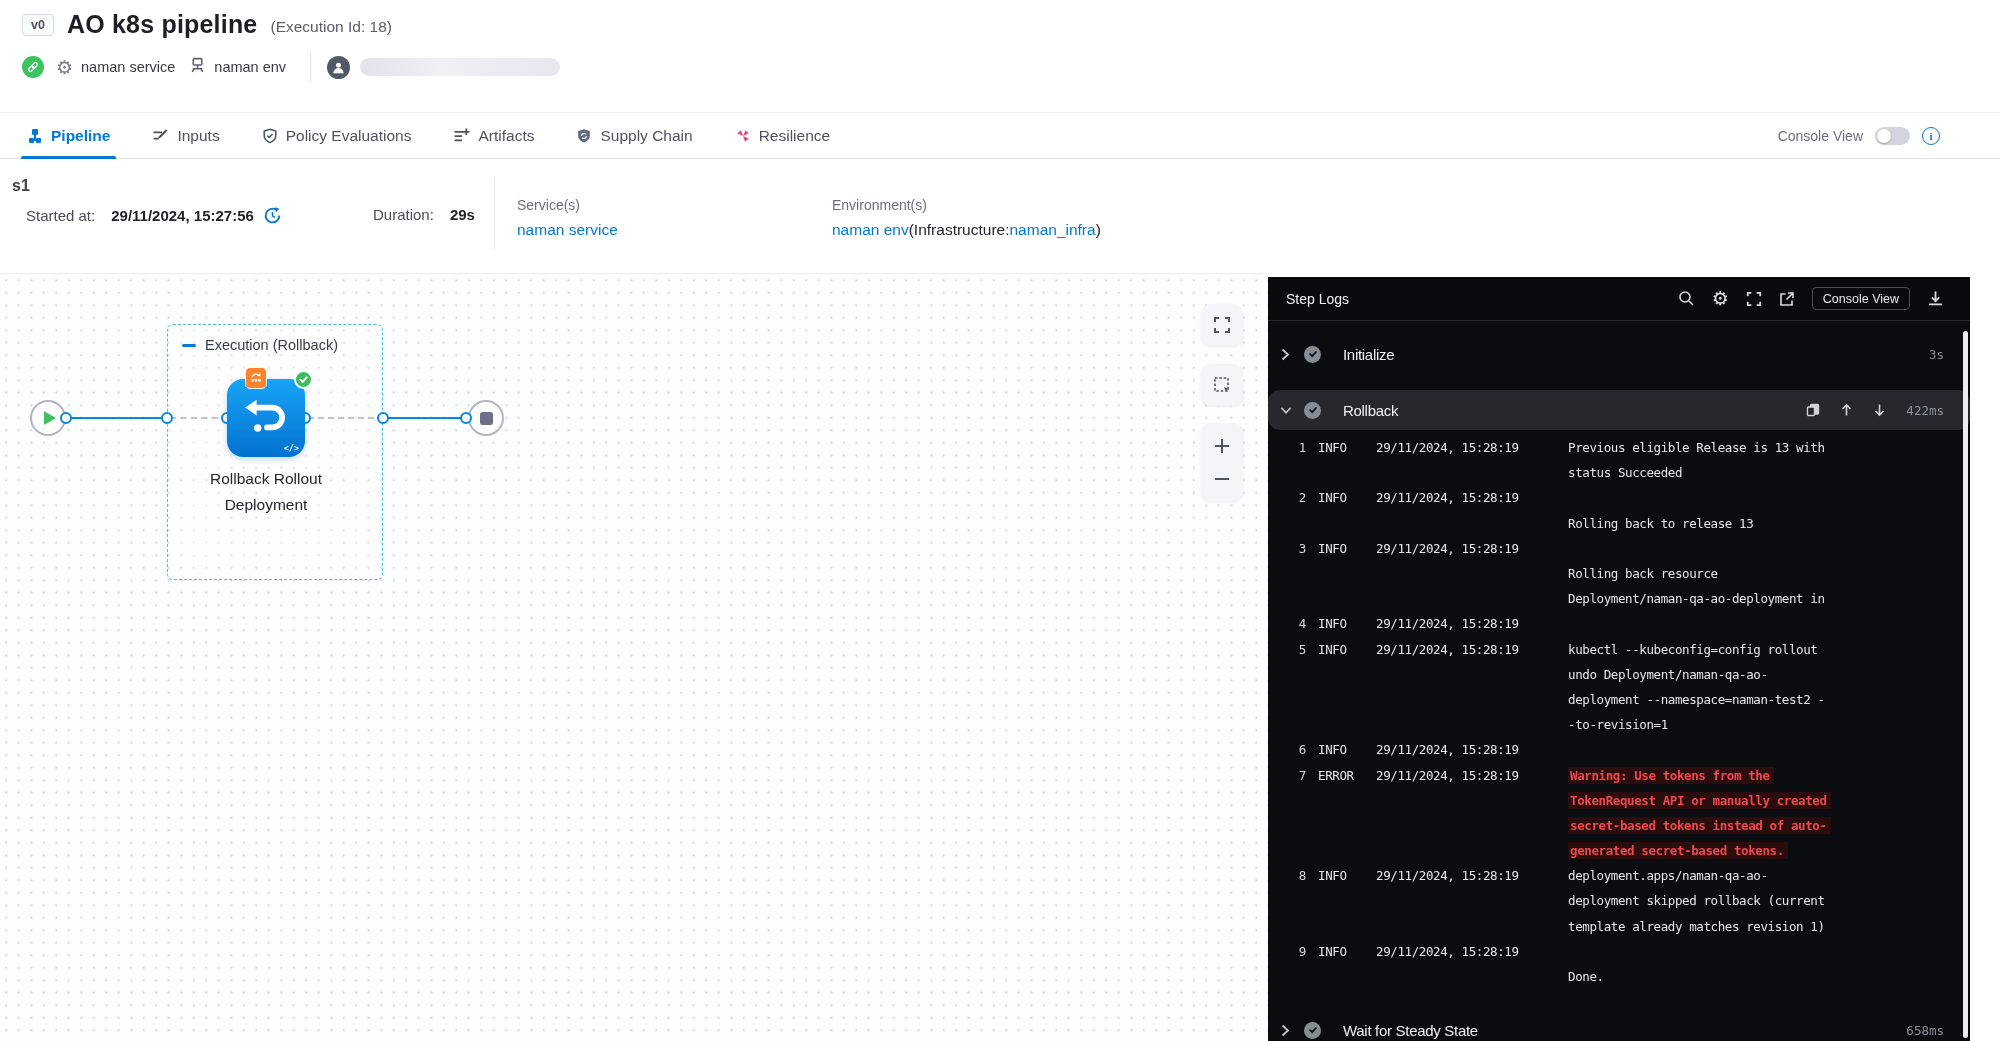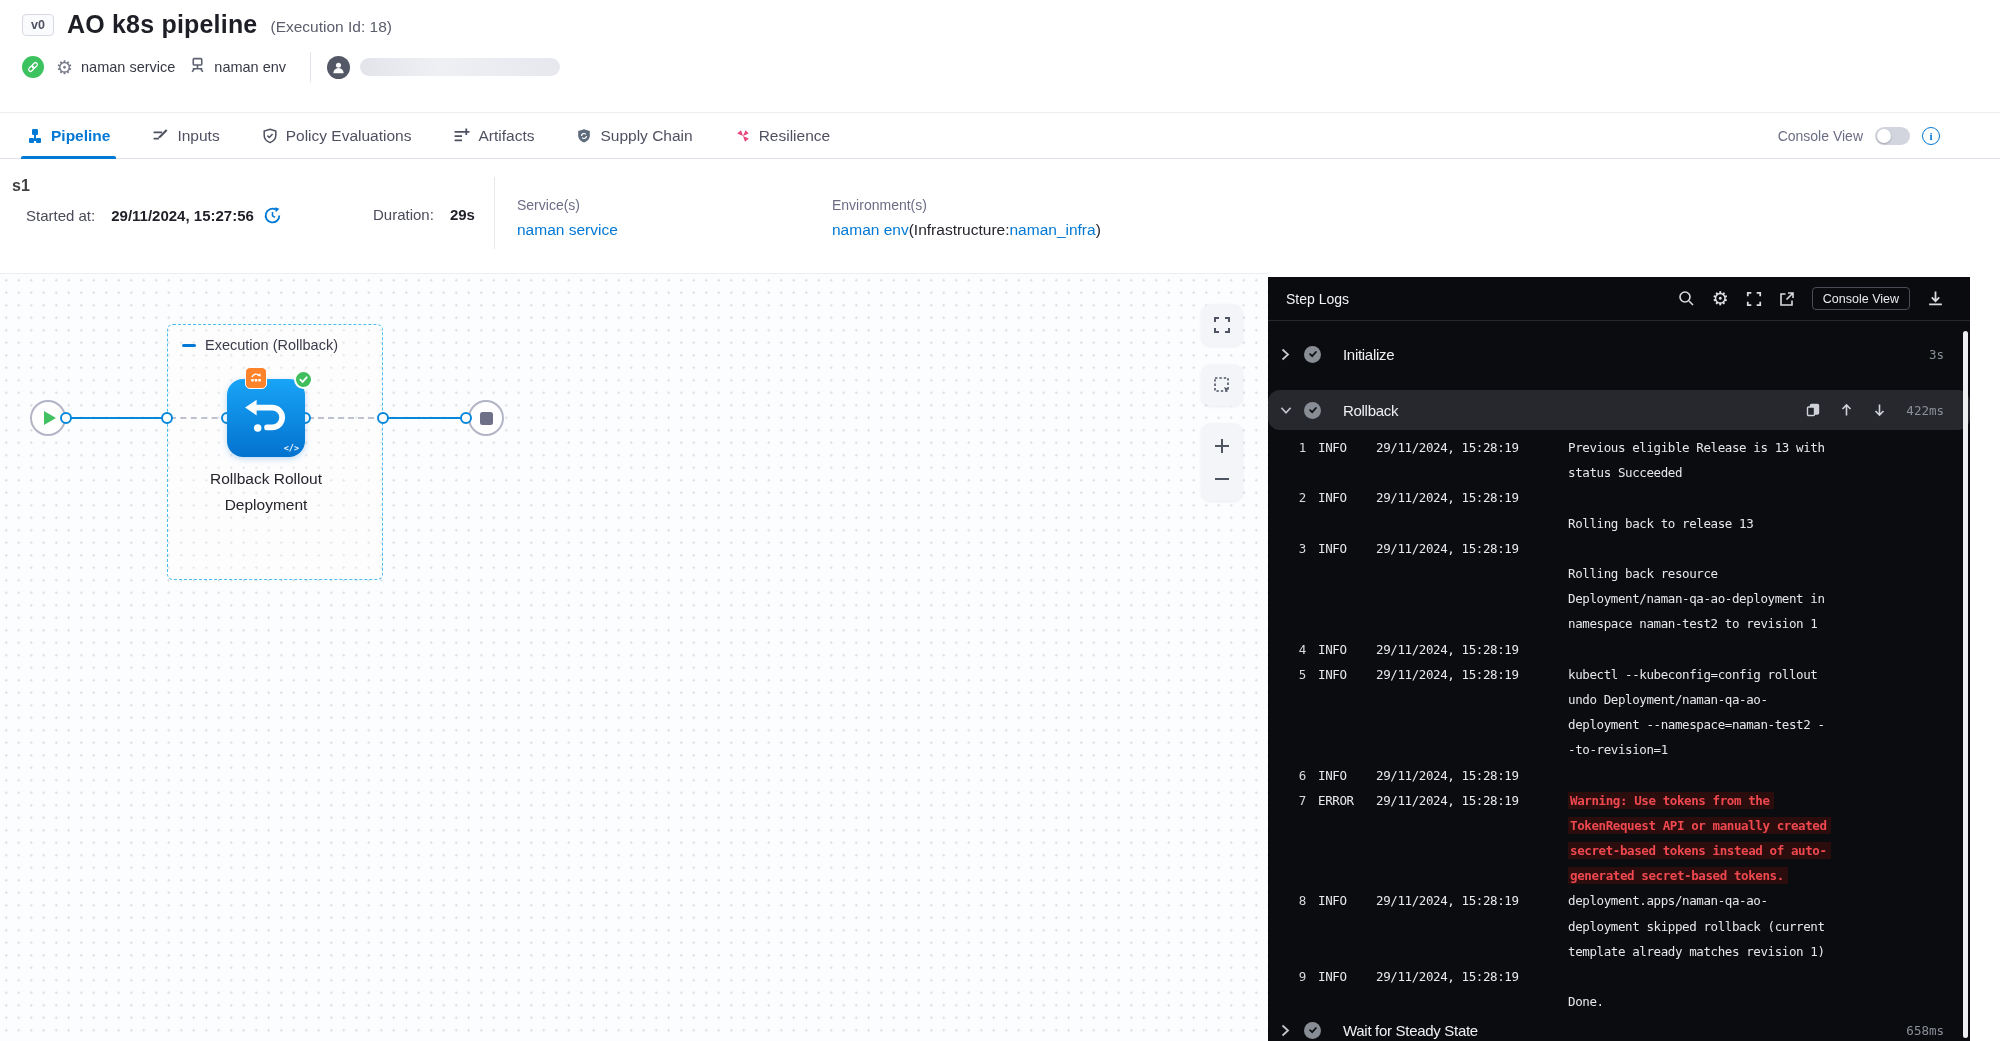--- a/index.html
+++ b/index.html
@@ -435,26 +435,20 @@
           <span class="lts"></span>
           <span class="lmsg">Rolling back resource</span>
         </div>
         <div class="lrow">
           <span class="ln"></span>
           <span class="lvl"></span>
           <span class="lts"></span>
           <span class="lmsg">Deployment/naman-qa-ao-deployment in</span>
         </div>
         <div class="lrow">
-          <span class="ln"></span>
-          <span class="lvl"></span>
-          <span class="lts"></span>
-          <span class="lmsg">namespace naman-test2 to revision 1</span>
-        </div>
-        <div class="lrow">
           <span class="ln">4</span>
           <span class="lvl">INFO</span>
           <span class="lts">29/11/2024, 15:28:19</span>
         </div>
         <div class="lrow">
           <span class="ln">5</span>
           <span class="lvl">INFO</span>
           <span class="lts">29/11/2024, 15:28:19</span>
           <span class="lmsg">kubectl --kubeconfig=config rollout</span>
         </div>

